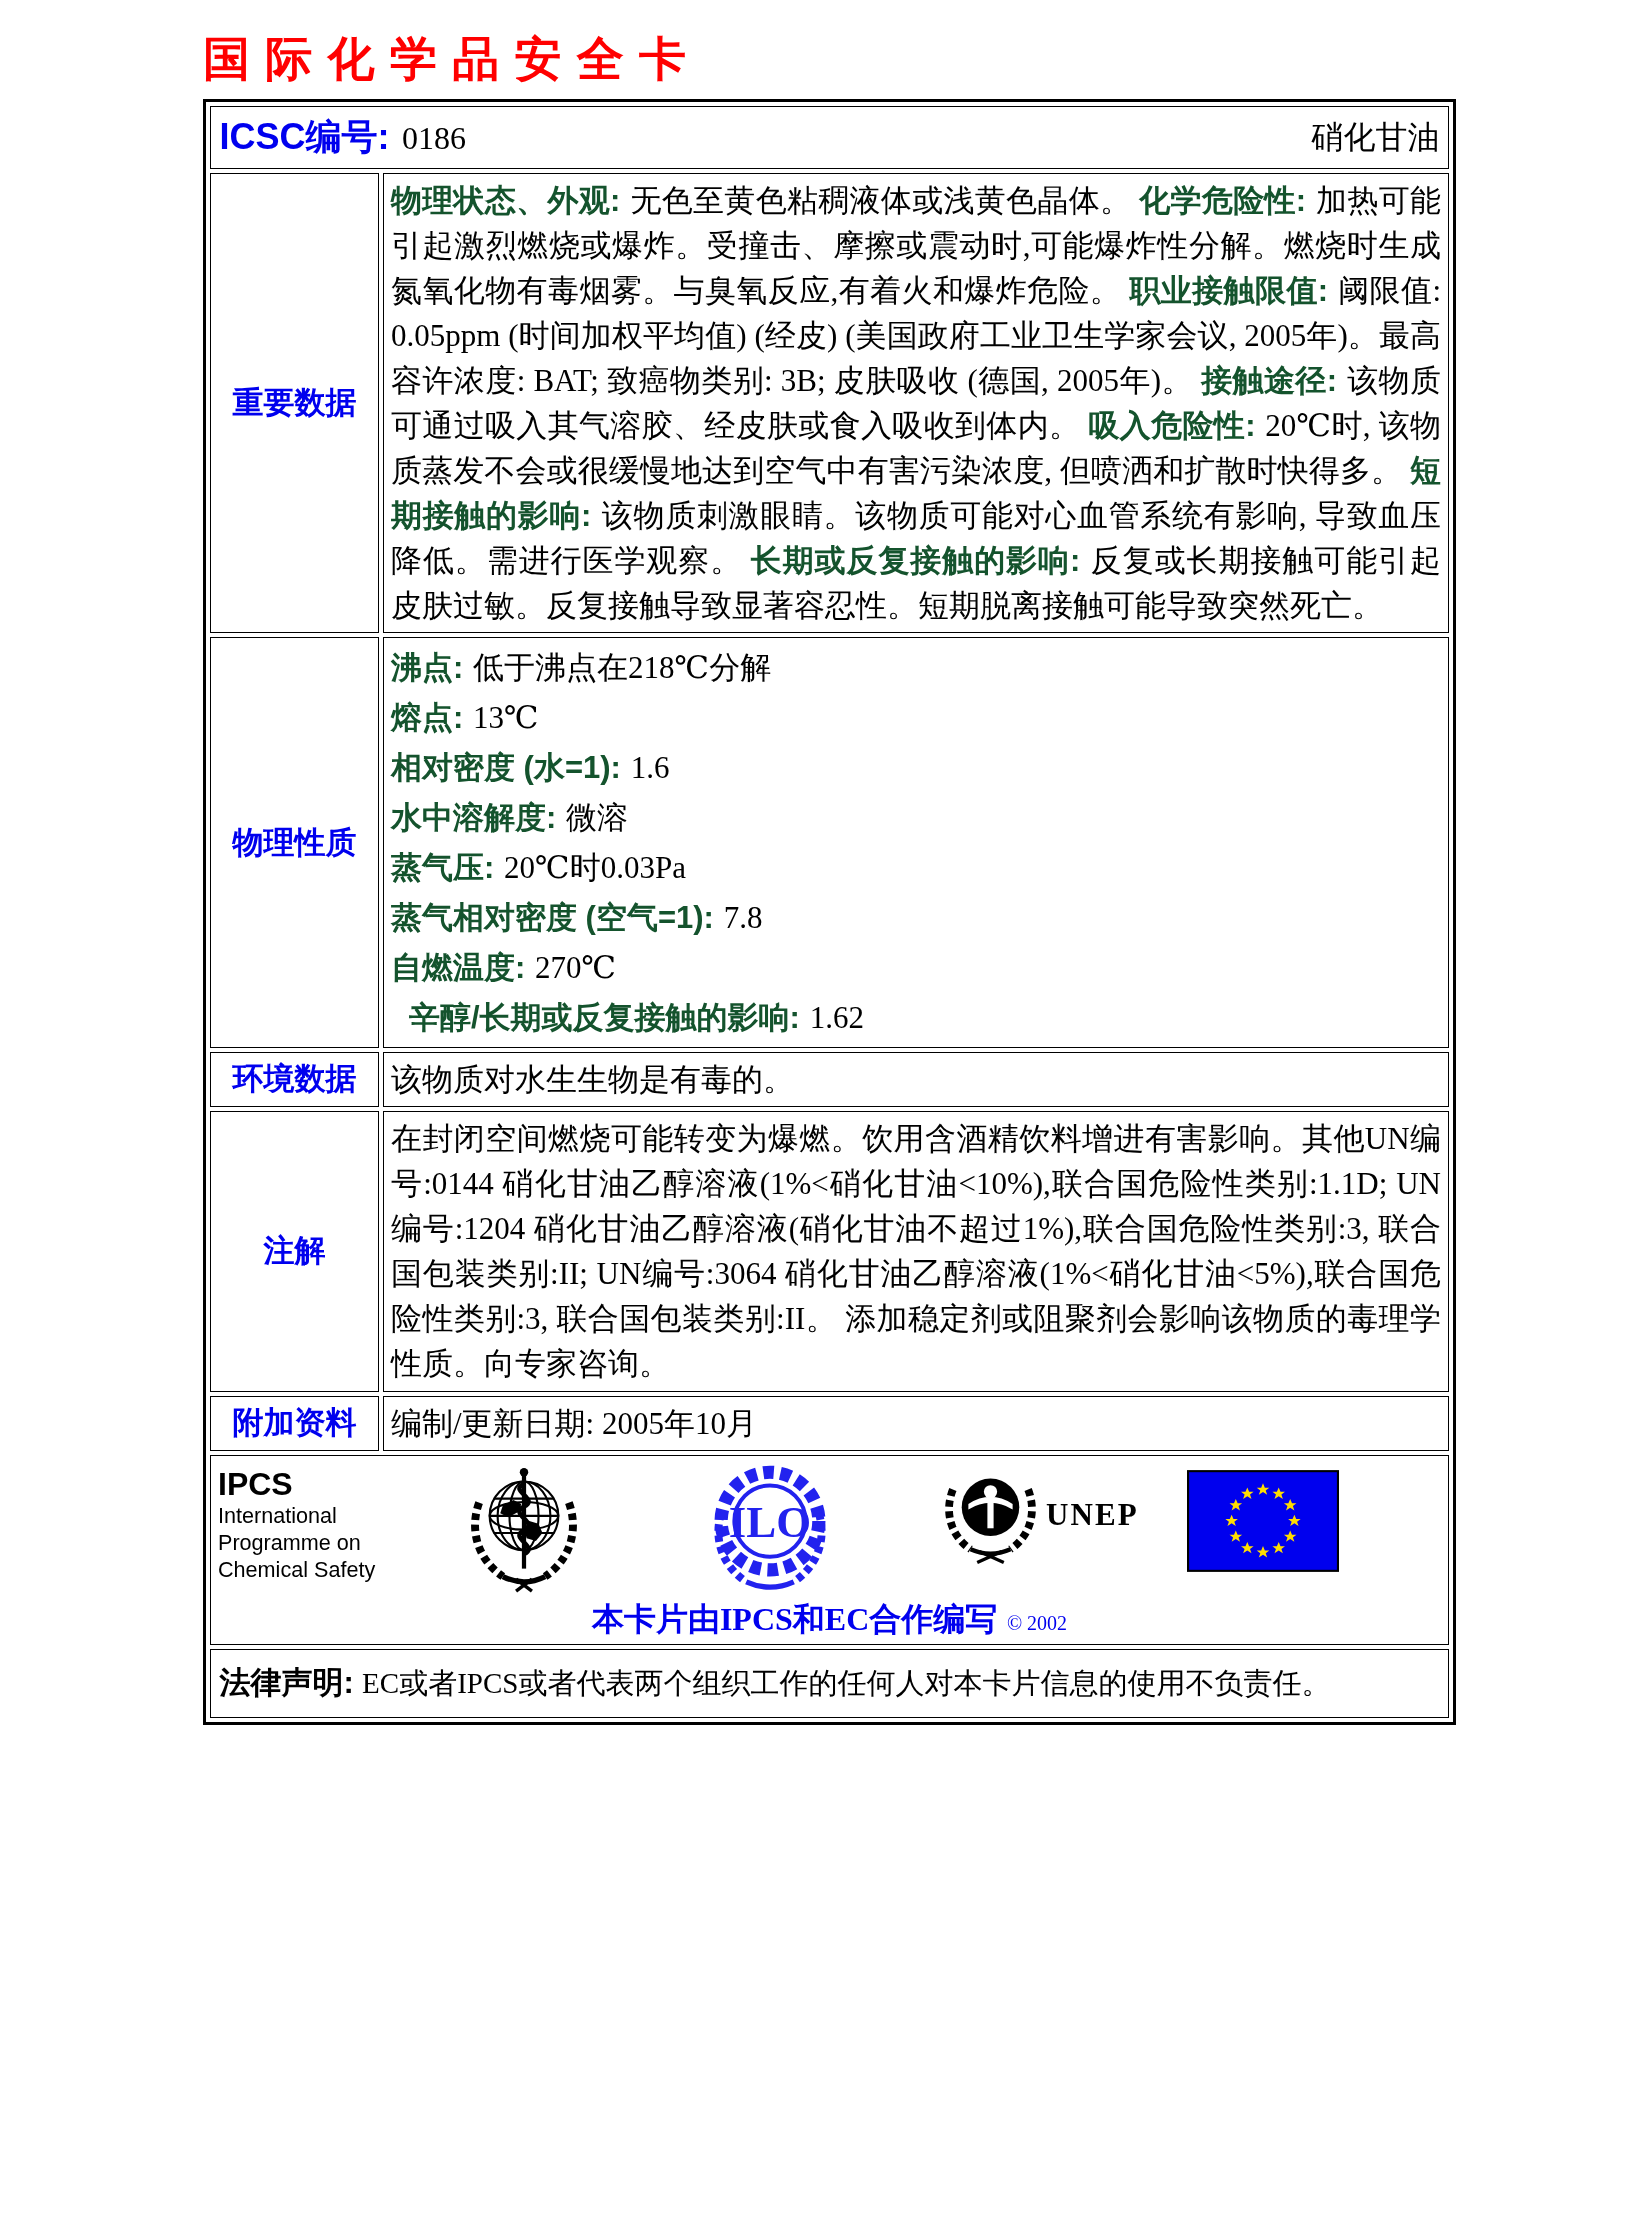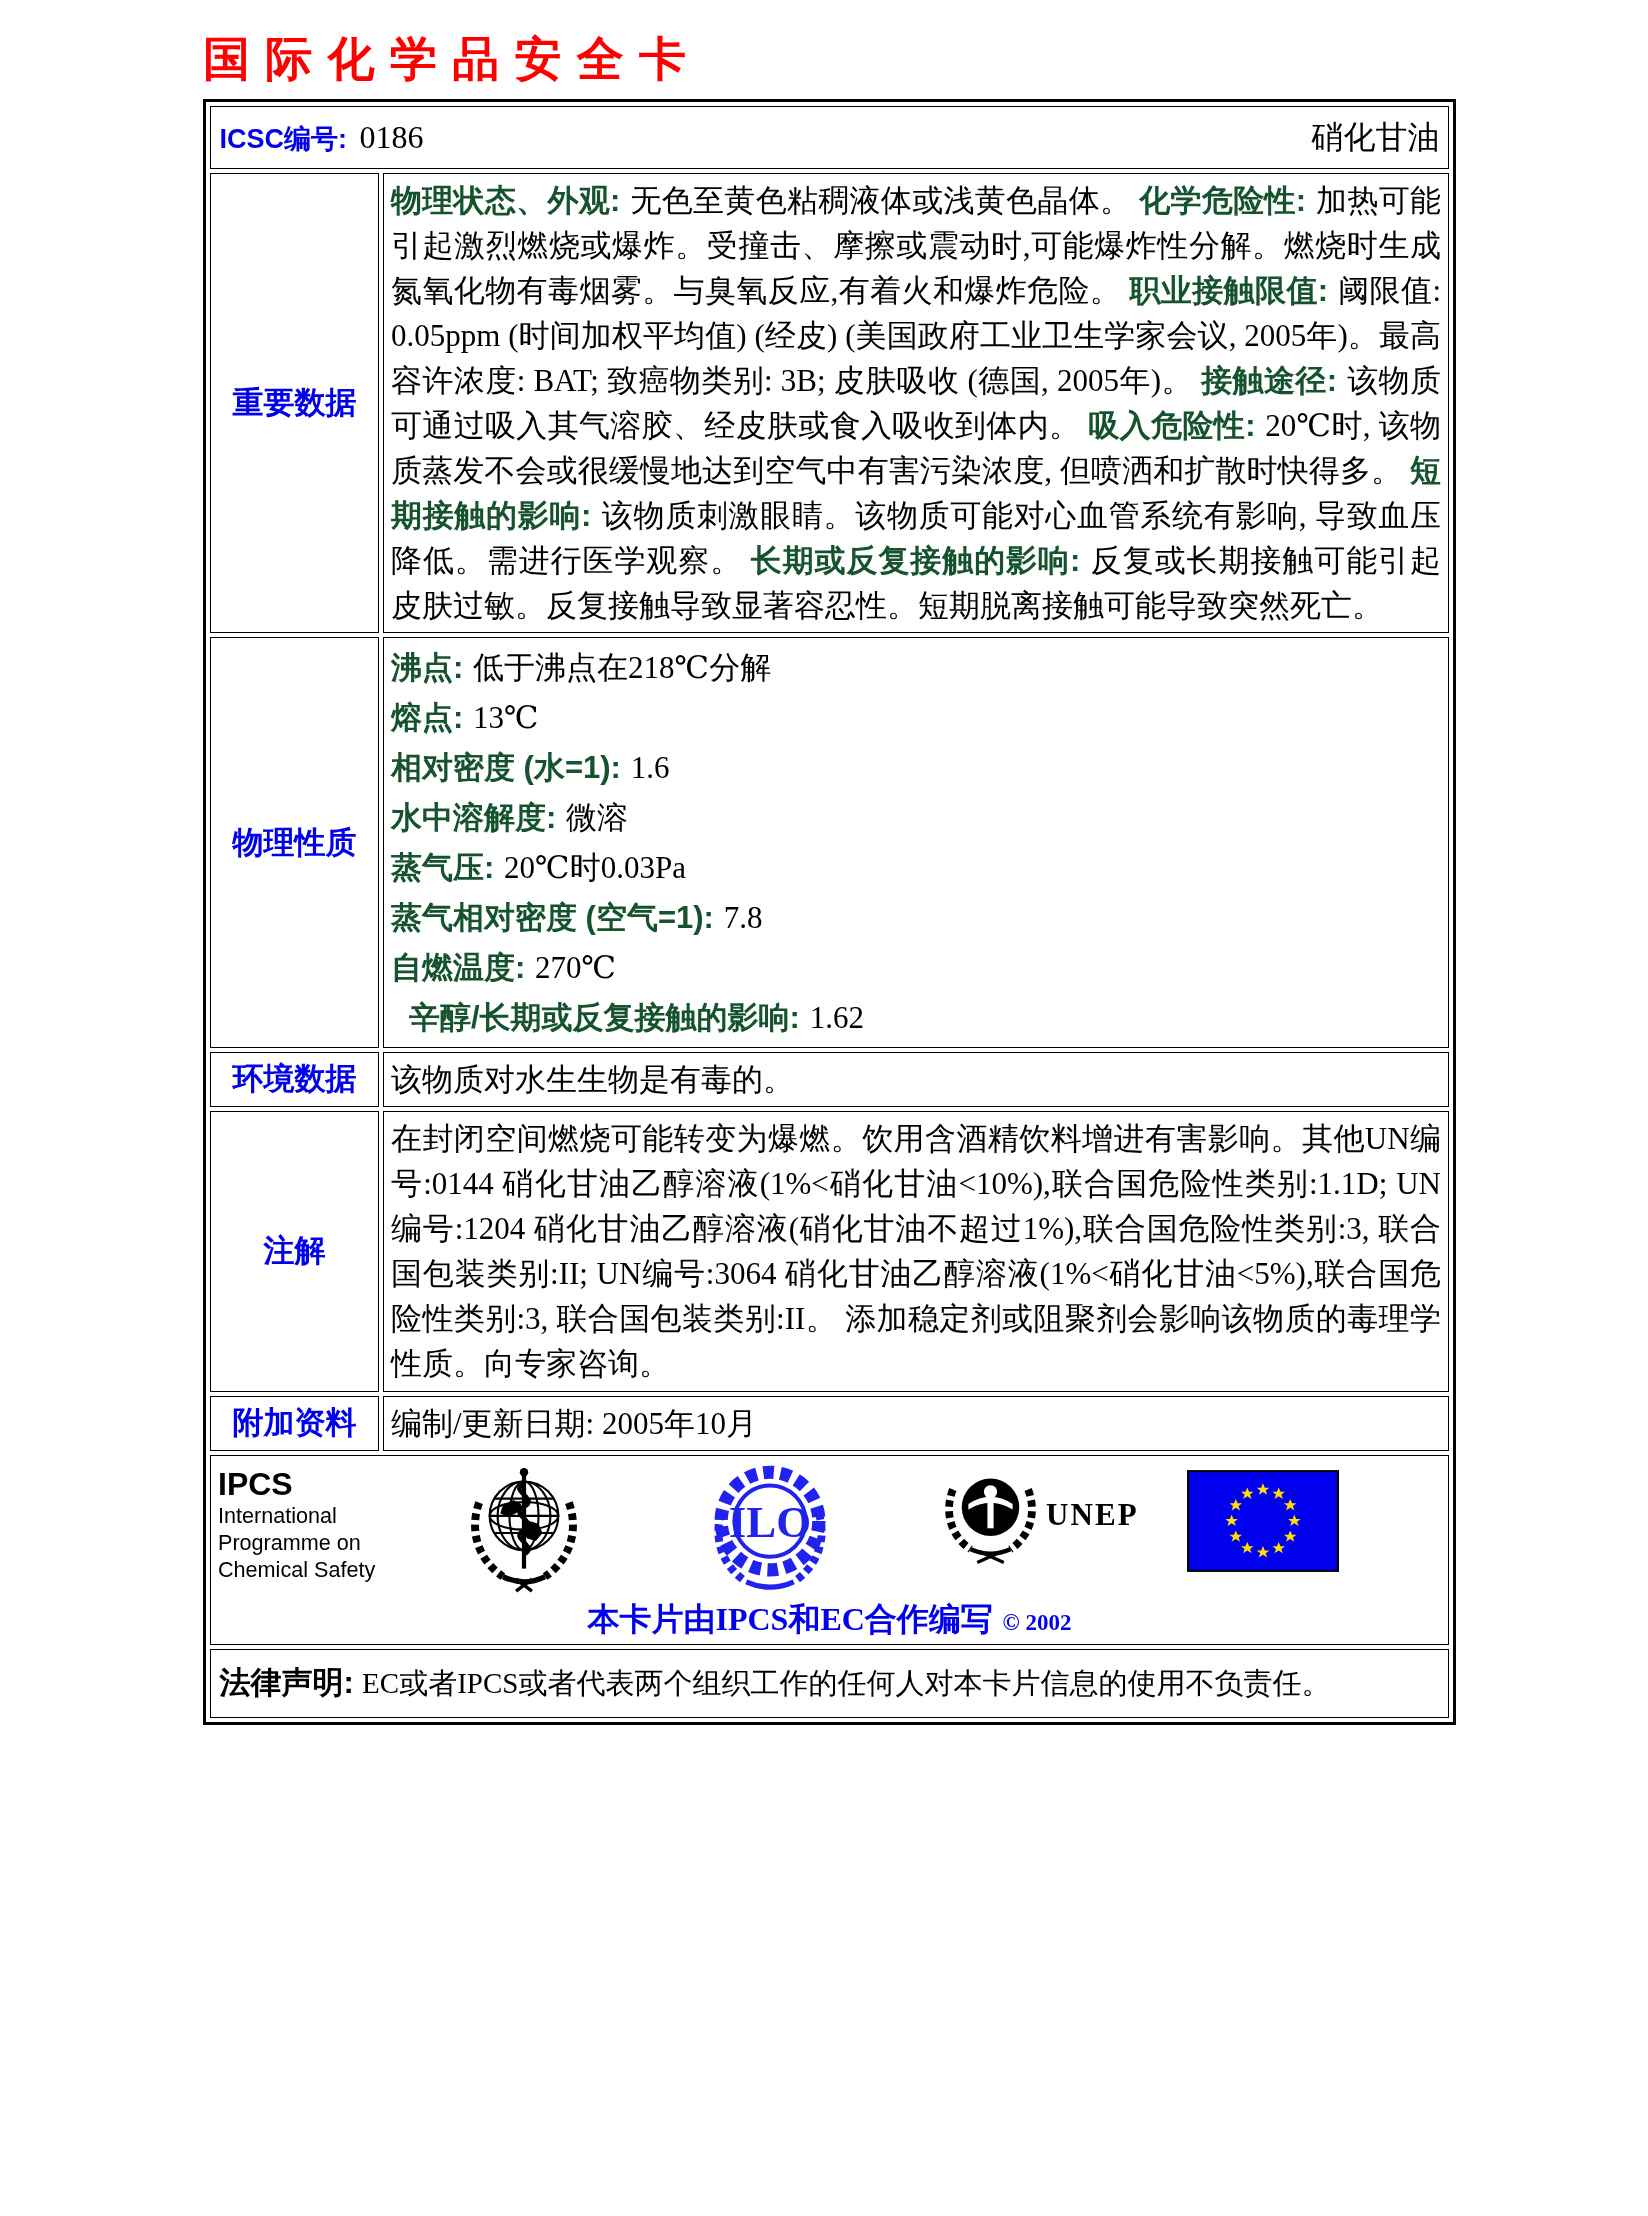--- a/index.html
+++ b/index.html
@@ -16,21 +16,21 @@
     position:absolute;left:203px;top:99px;width:1253px;
     border:3.5px solid #000;border-collapse:separate;border-spacing:4.2px;
     table-layout:fixed;
   }
   td{border:1.4px solid #000;vertical-align:middle;background:#fff;}
   col.c-label{width:169px;}
   .head-cell{height:61px;padding:0 8.4px;}
   .head-flex{display:flex;justify-content:space-between;align-items:center;}
   .blue{color:#0000ee;}
   .lblfont{font-family:"Liberation Sans","DejaVu Sans",sans-serif;font-weight:bold;}
-  .icsc-left{font-size:27px;}
+  .icsc-left{font-size:36px;}
   .icsc-num{font-size:32px;color:#000;padding-left:12.5px;}
   .chem-name{font-size:32px;color:#000;}
   .sec-label{
     text-align:center;font-size:31px;color:#0000ee;
     font-family:Liberation Serif, serif;font-weight:bold;
     padding:2.8px;
   }
   .content-cell{padding:4.2px 7px;font-size:31px;line-height:45px;vertical-align:top;text-align:justify;}
   .content-mid{vertical-align:middle;}
   .ilabel{color:#14532d;font-family:"Liberation Sans","DejaVu Sans",sans-serif;font-weight:bold;padding-right:9.7px;}
@@ -48,21 +48,21 @@
   .who-pos{left:247px;}
   .ilo-pos{left:493px;}
   .unep-pos{left:724px;display:flex;flex-direction:row;align-items:center;}
   .unep-text{font-family:"Liberation Serif","DejaVu Serif",serif;font-weight:bold;font-size:31px;letter-spacing:2.1px;line-height:32px;}
   .eu-pos{left:976px;top:14px;}
   .footer-caption{
     position:absolute;left:0;right:0;top:142px;text-align:center;
     color:#0000ee;font-size:32px;font-weight:bold;
     font-family:"Liberation Serif","DejaVu Serif",serif;
   }
-  .footer-copy{font-weight:bold;font-size:23px;padding-left:9.7px;margin-top:47px;}
+  .footer-copy{font-weight:normal;font-size:20px;padding-left:9.7px;margin-top:47px;}
   .legal-cell{height:67px;padding:0 8.4px;font-size:29px;}
   .legal-label{color:#000;font-family:"Liberation Sans","DejaVu Sans",sans-serif;font-weight:bold;font-size:31px;padding-right:8.4px;}
 </style>
 </head>
 <body>
 
 <div class="page-title">国际化学品安全卡</div>
 
 <table class="card">
   <colgroup>

